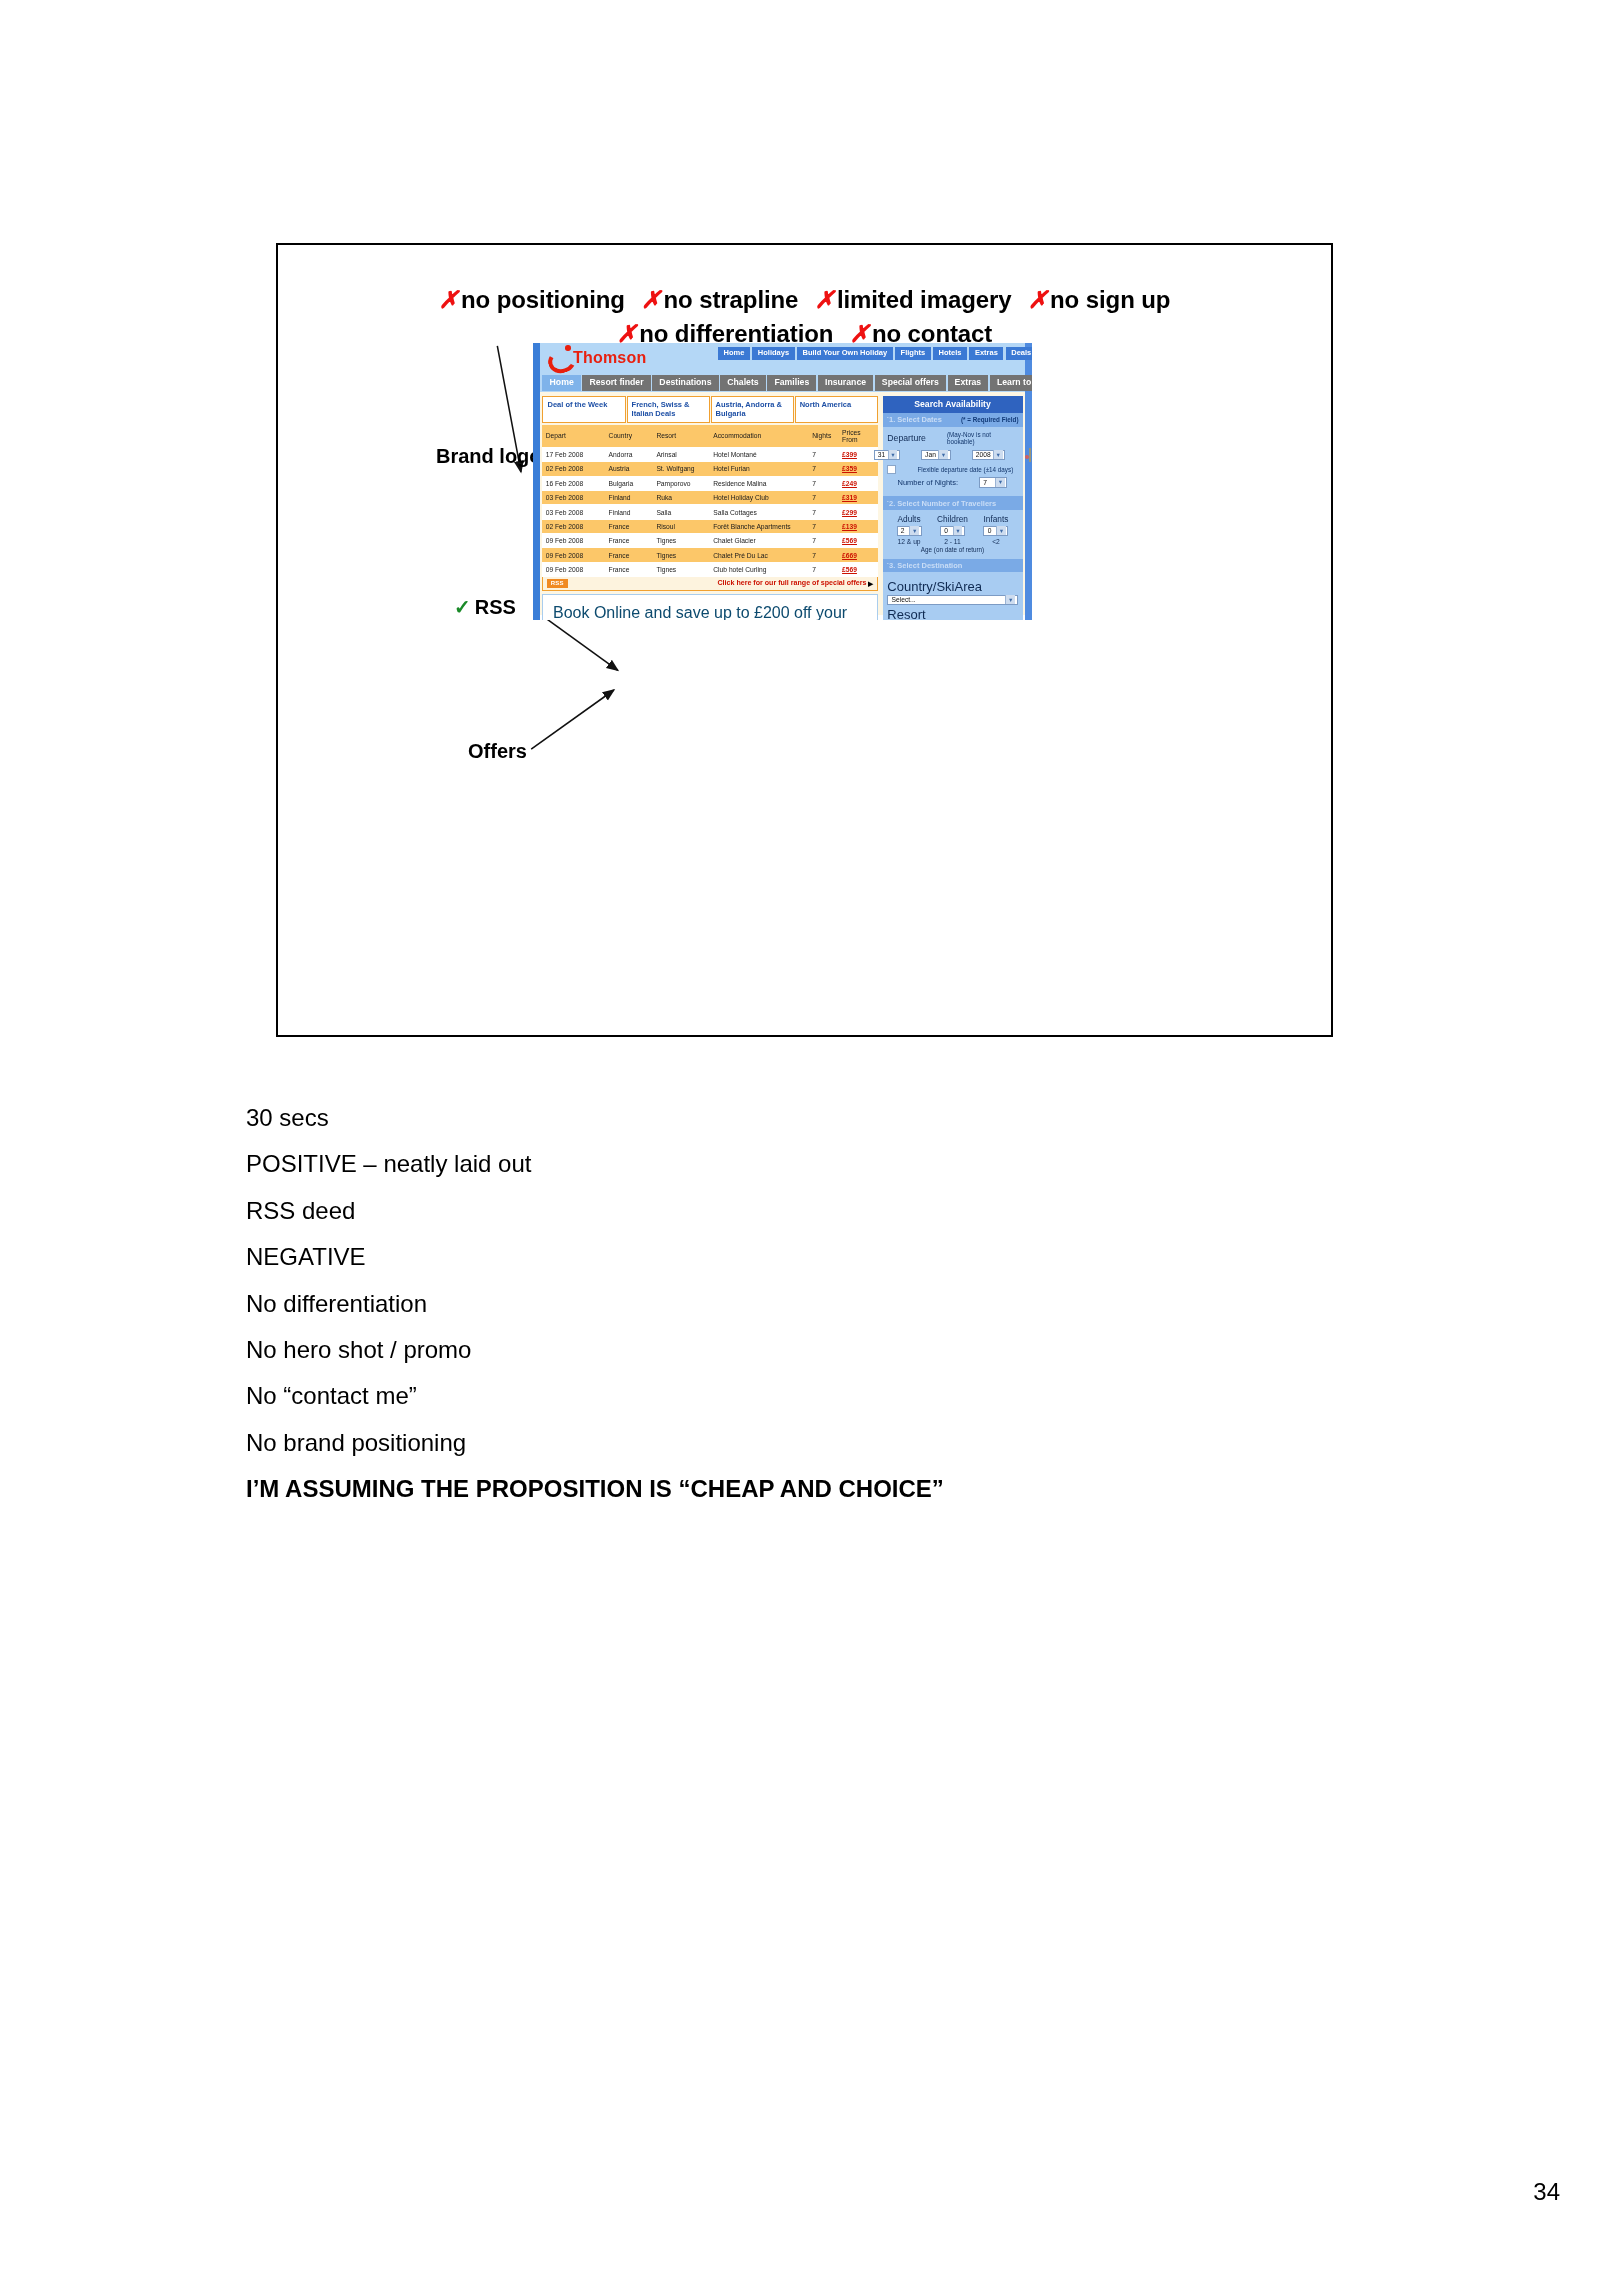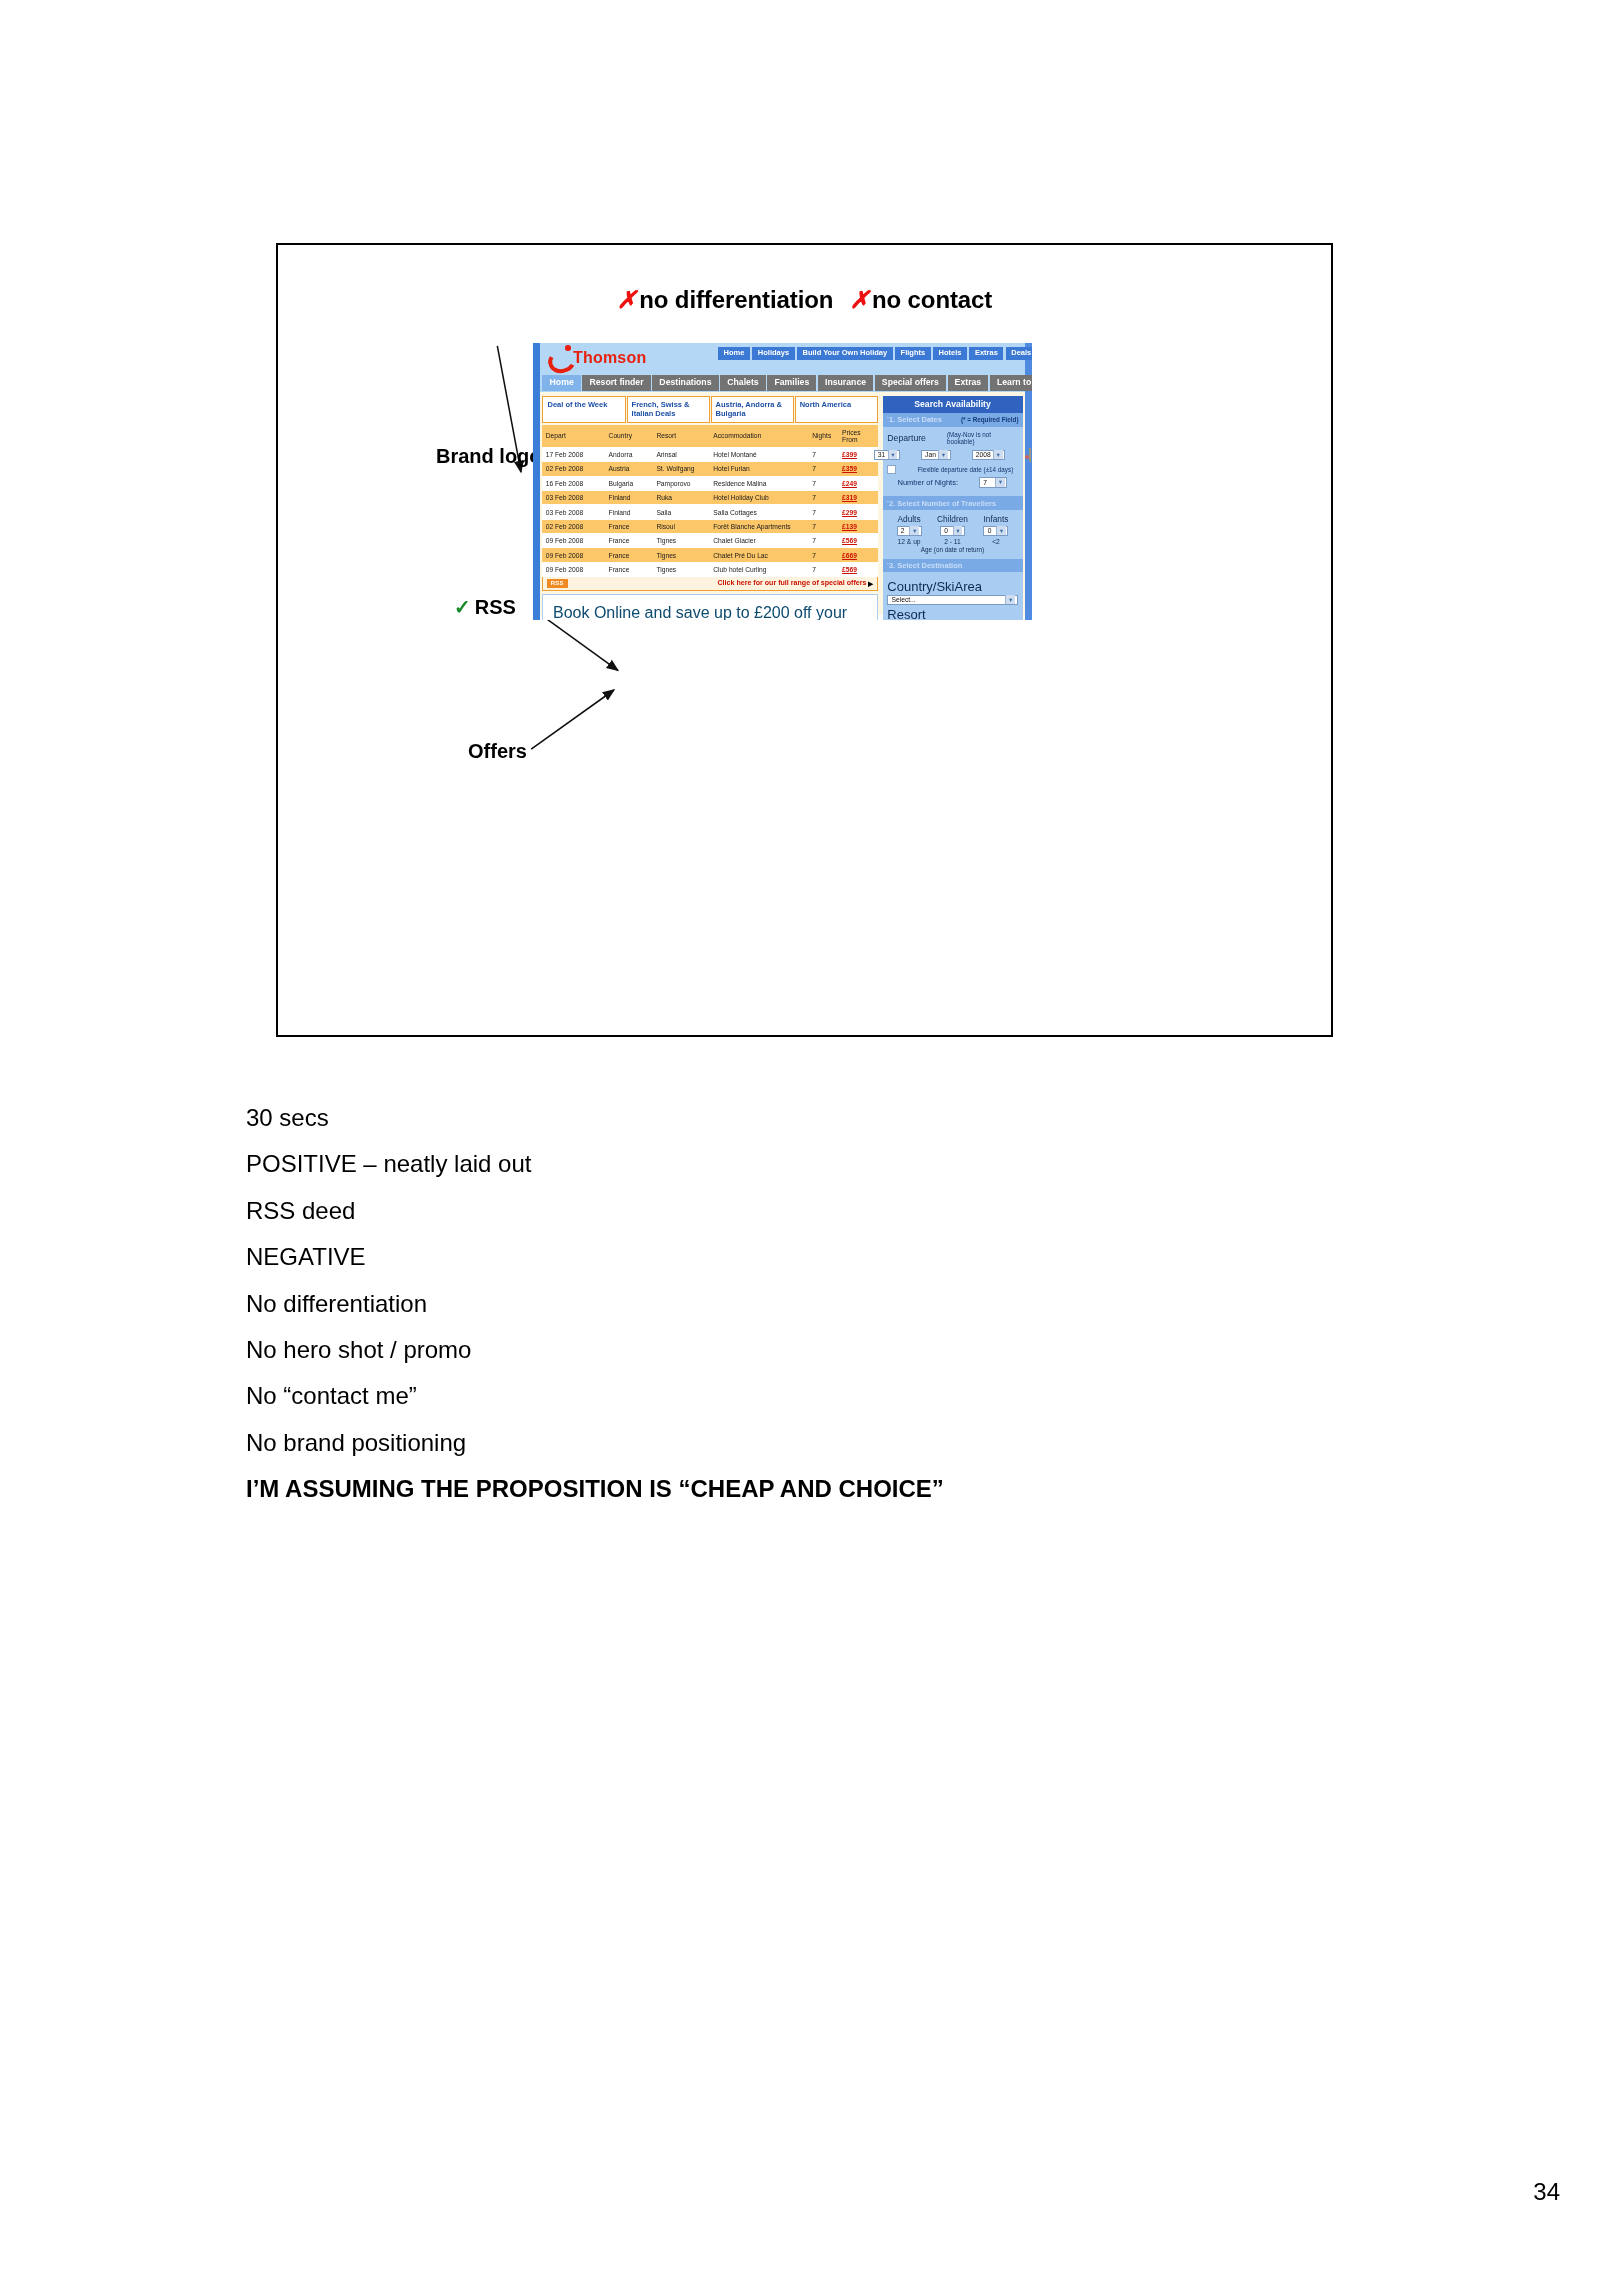--- a/index.html
+++ b/index.html
@@ -430,20 +430,26 @@
     font-size: 24px;
     color: #000000;
   }
 </style>
 </head>
 <body>
 
 <div class="slide-frame">
 
   <div class="crit-lines">
+    <div class="crit-line">
+      <span class="crit-item"><span class="xmark">✗</span><span>no positioning</span></span>
+      <span class="crit-item"><span class="xmark">✗</span><span>no strapline</span></span>
+      <span class="crit-item"><span class="xmark">✗</span><span>limited imagery</span></span>
+      <span class="crit-item"><span class="xmark">✗</span><span>no sign up</span></span>
+    </div>
     <div class="crit-line">
       <span class="crit-item"><span class="xmark">✗</span><span>no differentiation</span></span>
       <span class="crit-item"><span class="xmark">✗</span><span>no contact</span></span>
     </div>
   </div>
 
   <svg class="arrows-svg" viewBox="0 0 1334 1003">
     <defs>
       <marker id="ah" markerWidth="9" markerHeight="9" refX="7" refY="3.2" orient="auto">
         <path d="M0,0 L8,3.2 L0,6.4 z" fill="#111111"></path>

